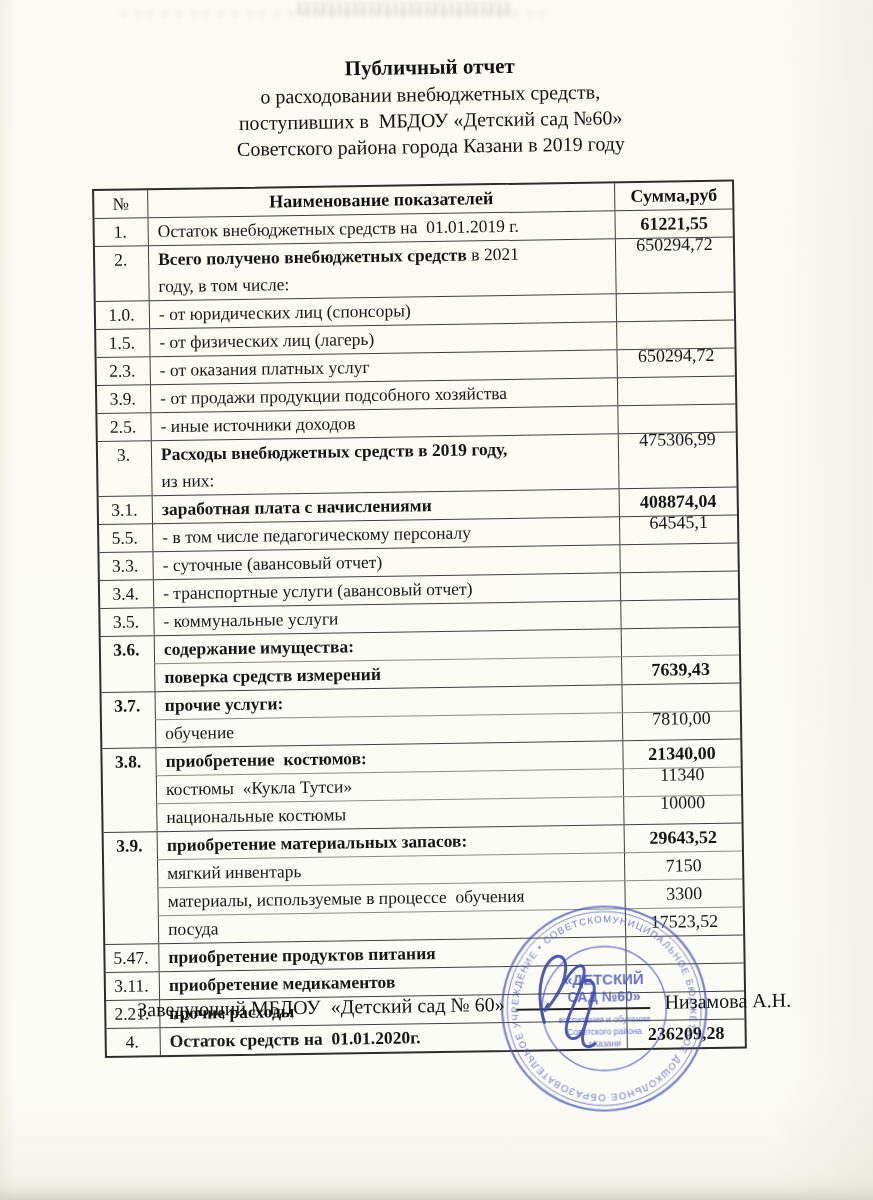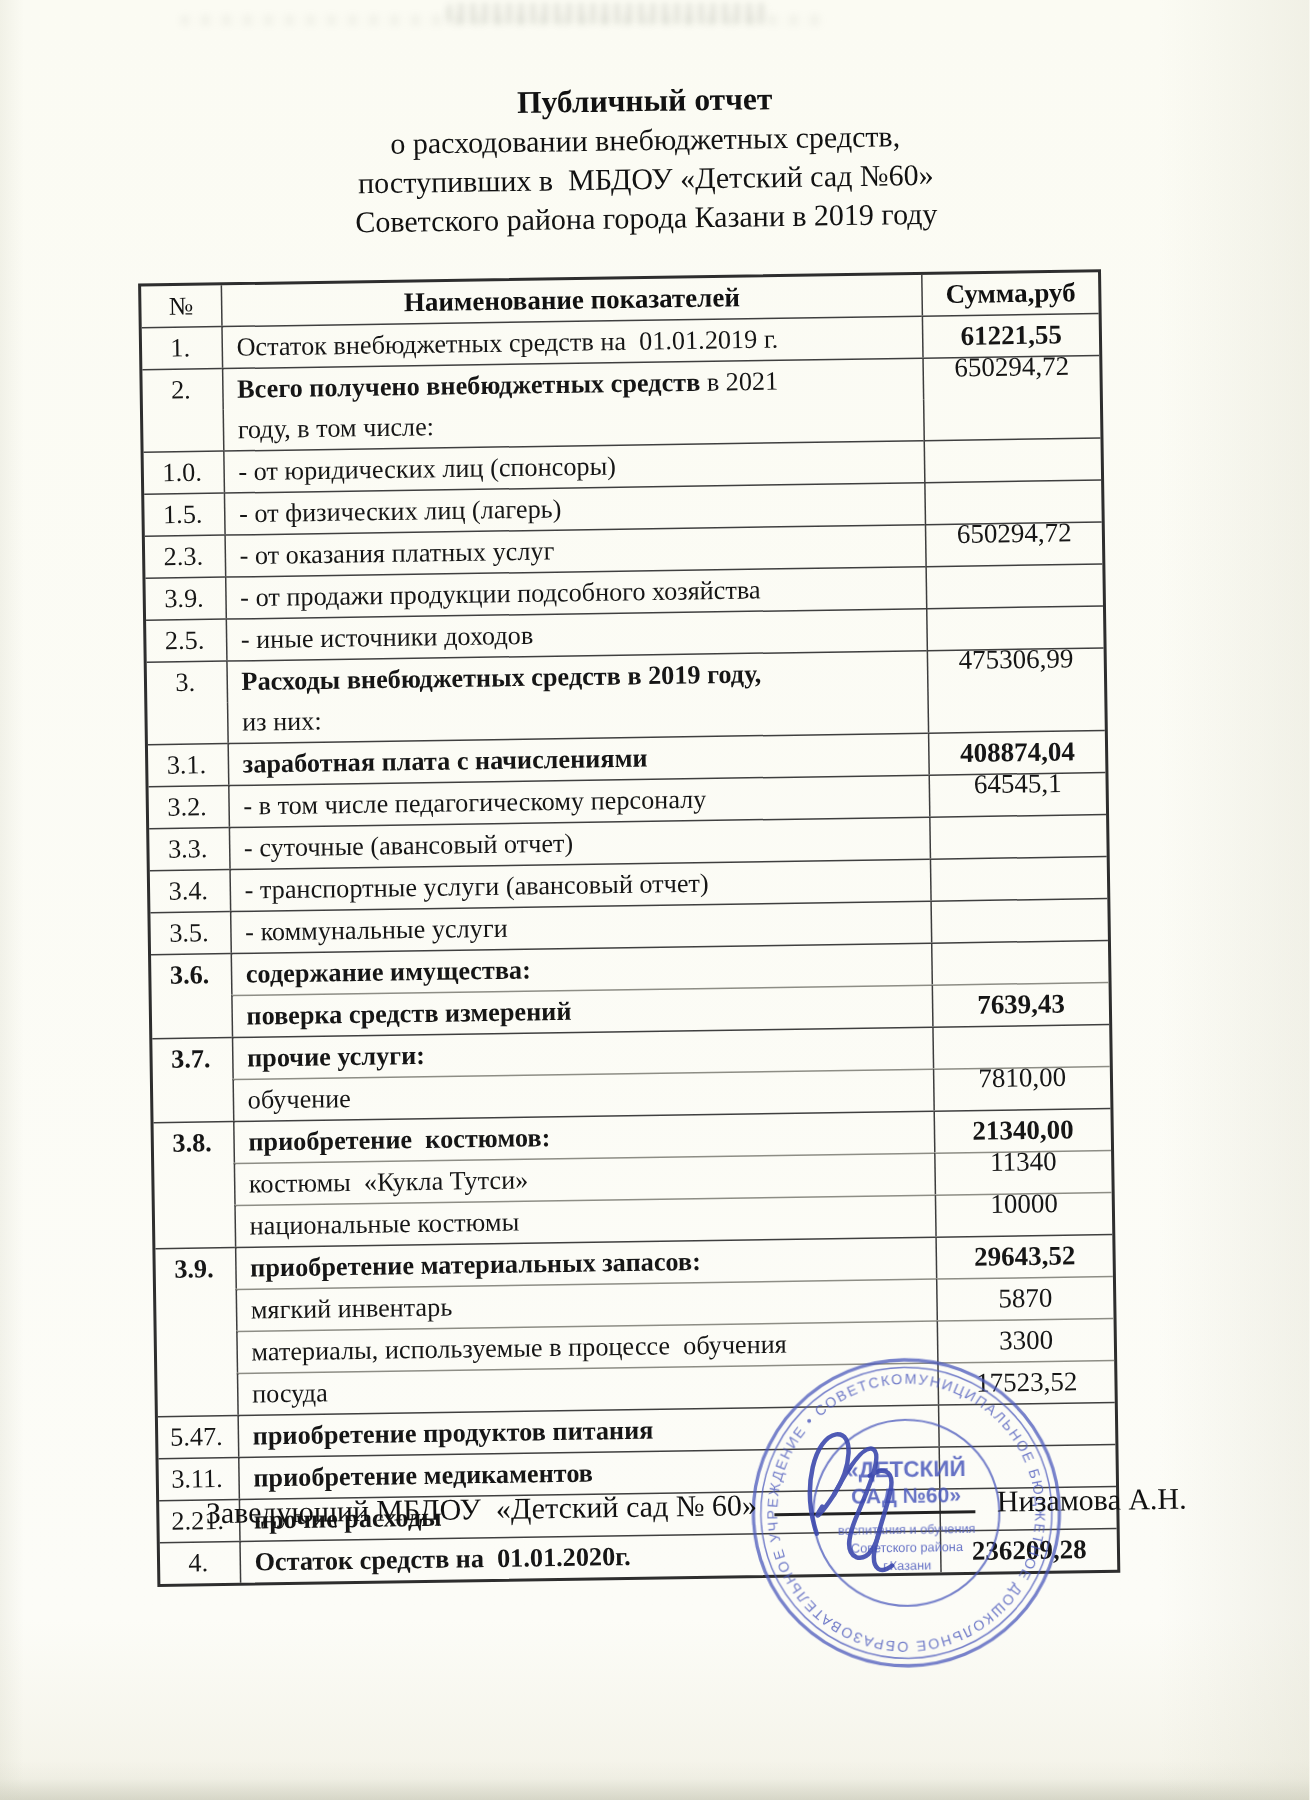--- a/index.html
+++ b/index.html
@@ -149,21 +149,21 @@
         <tr class="nosep">
           <td class="col-name"><span>из них:</span></td>
           <td class="col-sum"></td>
         </tr>
         <tr>
           <td class="col-num" rowspan="1">3.1.</td>
           <td class="col-name"><span class="b">заработная плата с начислениями</span></td>
           <td class="col-sum"><span class="b ">408874,04</span></td>
         </tr>
         <tr>
-          <td class="col-num" rowspan="1">3.2.</td>
+          <td class="col-num" rowspan="1">5.5.</td>
           <td class="col-name"><span>- в том числе педагогическому персоналу</span></td>
           <td class="col-sum"><span class="vup">64545,1</span></td>
         </tr>
         <tr>
           <td class="col-num" rowspan="1">3.3.</td>
           <td class="col-name"><span>- суточные (авансовый отчет)</span></td>
           <td class="col-sum"></td>
         </tr>
         <tr>
           <td class="col-num" rowspan="1">3.4.</td>
@@ -206,21 +206,21 @@
           <td class="col-name"><span>национальные костюмы</span></td>
           <td class="col-sum"><span class="vup">10000</span></td>
         </tr>
         <tr>
           <td class="col-num b" rowspan="4">3.9.</td>
           <td class="col-name"><span class="b">приобретение материальных запасов:</span></td>
           <td class="col-sum"><span class="b ">29643,52</span></td>
         </tr>
         <tr class="lsep">
           <td class="col-name"><span>мягкий инвентарь</span></td>
-          <td class="col-sum"><span class="">5870</span></td>
+          <td class="col-sum"><span class="">7150</span></td>
         </tr>
         <tr class="lsep">
           <td class="col-name"><span>материалы, используемые в процессе  обучения</span></td>
           <td class="col-sum"><span class="">3300</span></td>
         </tr>
         <tr class="lsep">
           <td class="col-name"><span>посуда</span></td>
           <td class="col-sum"><span class="">17523,52</span></td>
         </tr>
         <tr>

